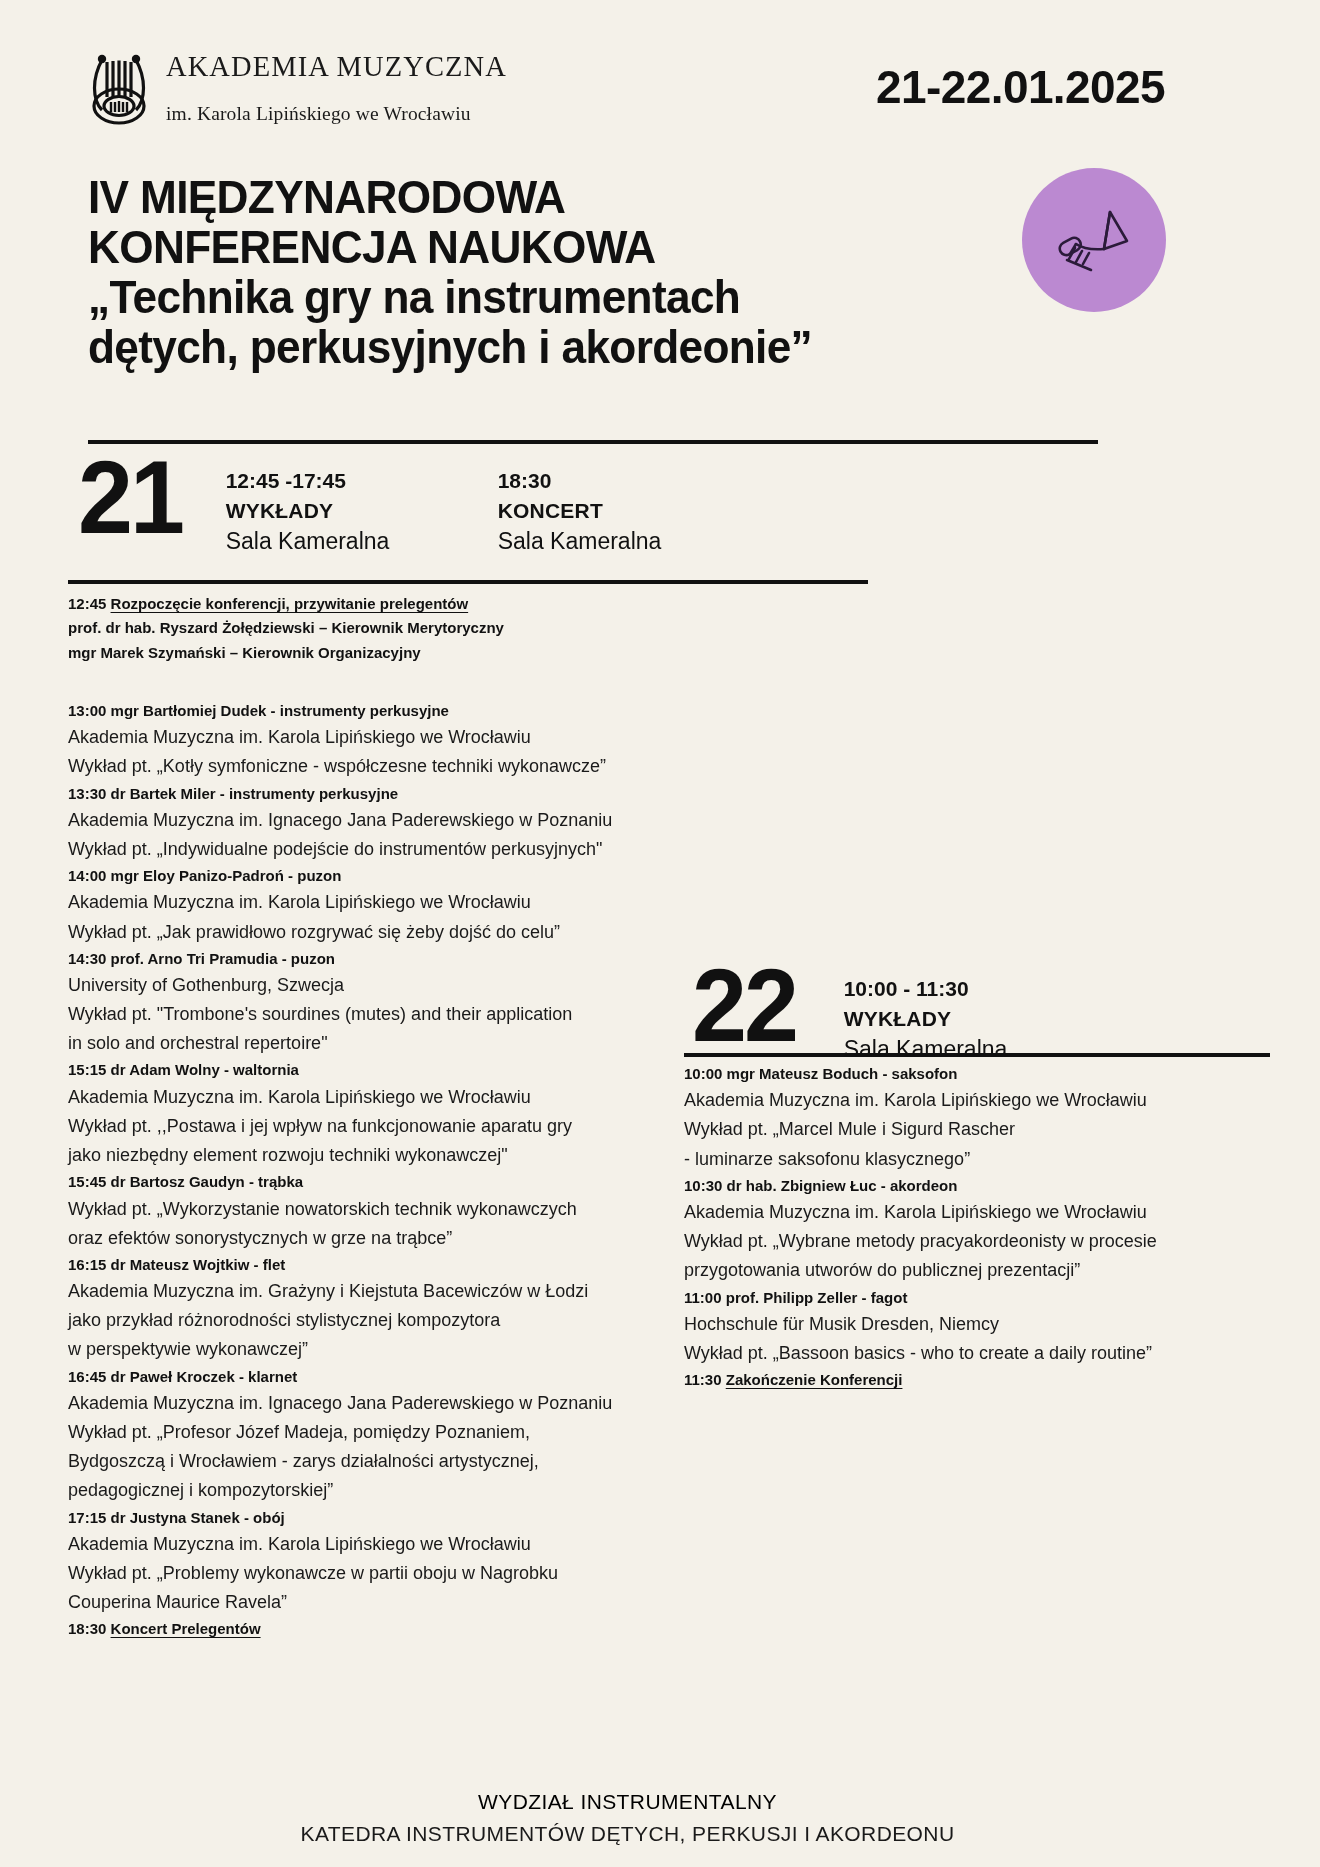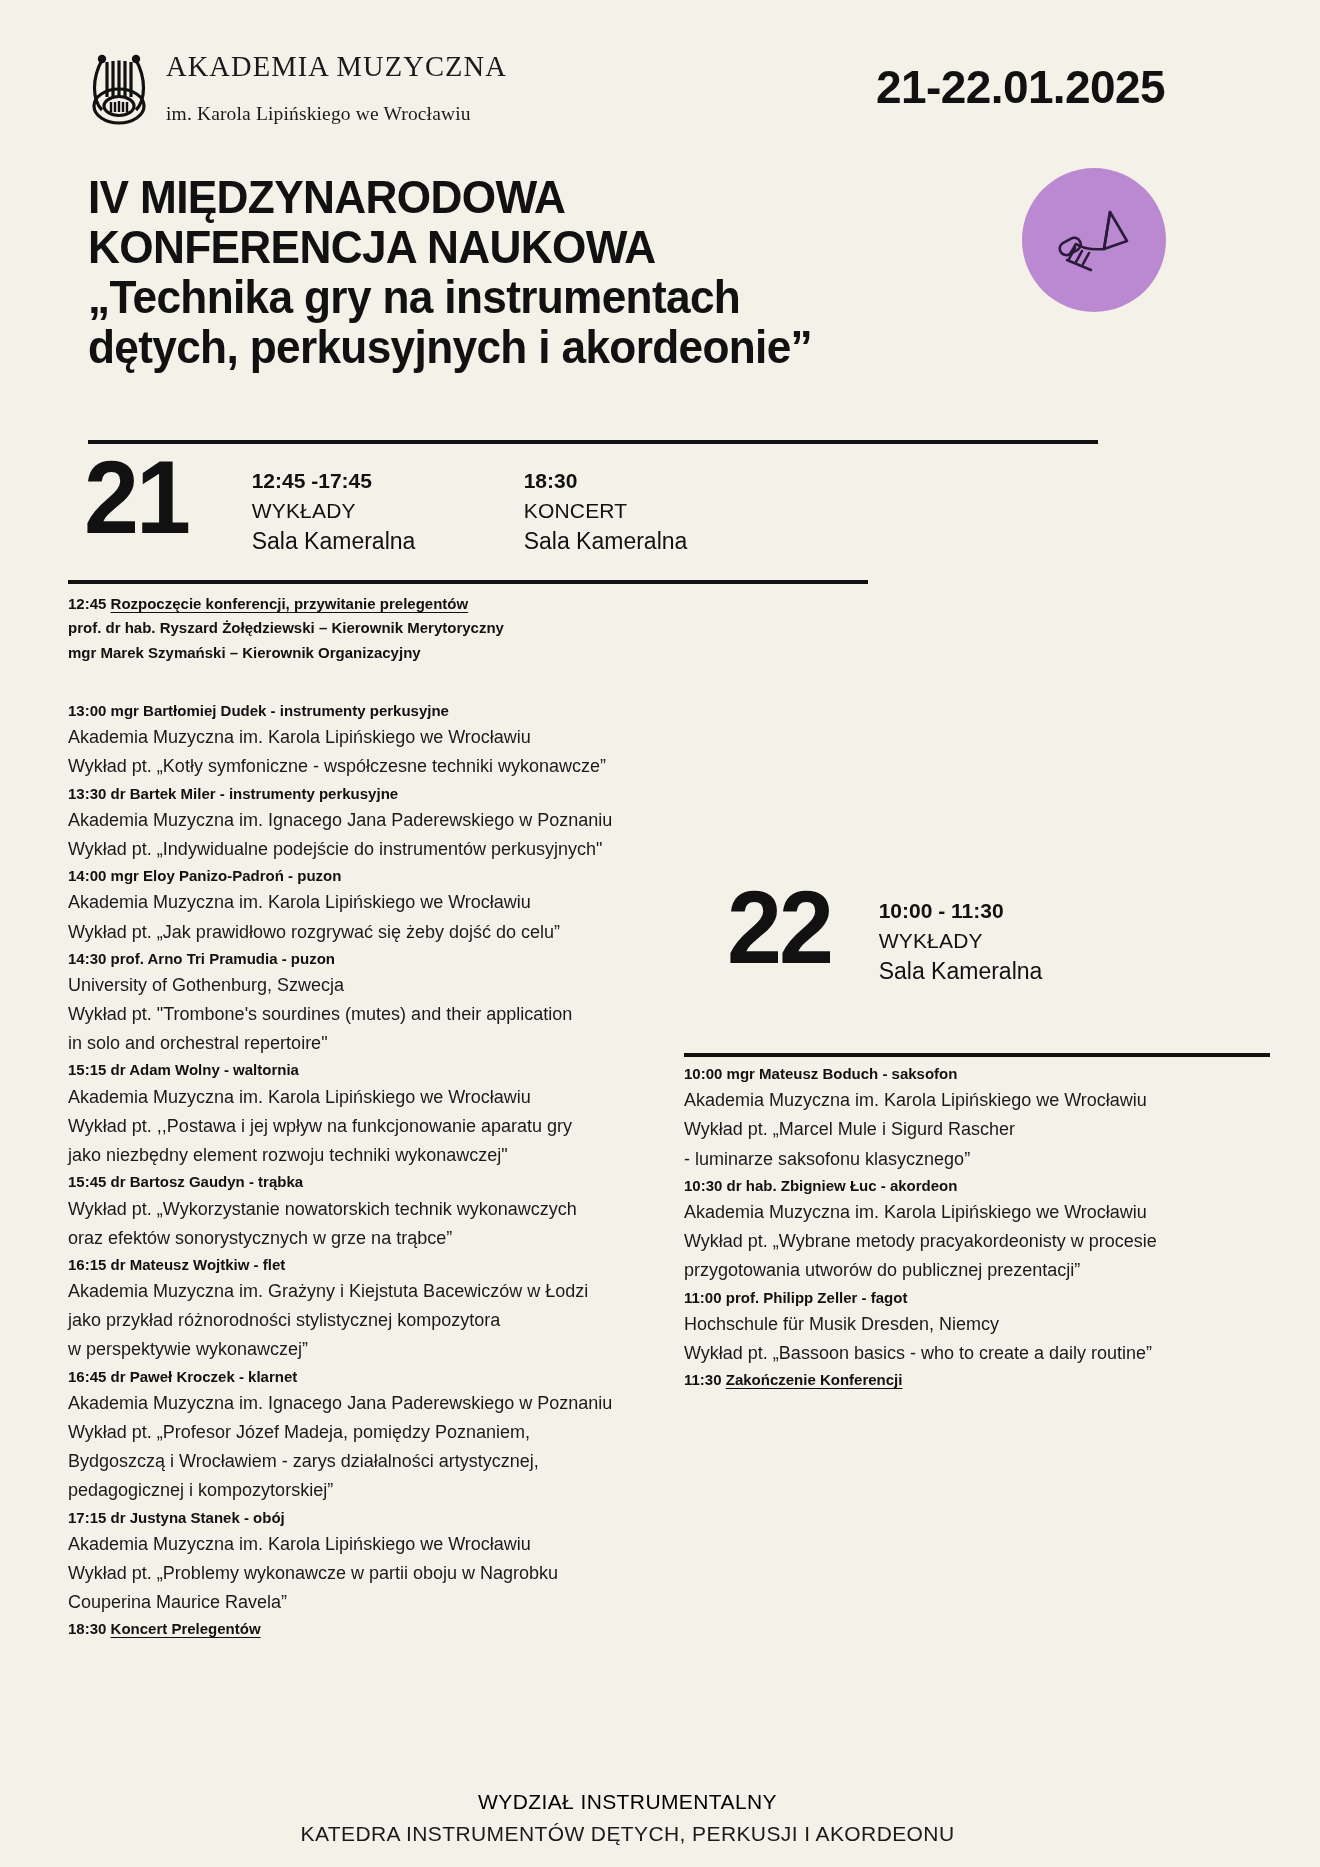--- a/index.html
+++ b/index.html
@@ -125,22 +125,22 @@
   .rule-top     { left: 88px;  top: 440px; width: 1010px; }
   .rule-day21   { left: 68px;  top: 580px; width: 800px; }
   .rule-day22   { left: 684px; top: 1053px; width: 586px; }
 
   
   .dayhead {
     position: absolute;
     display: flex;
     align-items: flex-start;
   }
-  .dayhead-21 { left: 84px;  top: 452px; gap: 20px; }
-  .dayhead-22 { left: 692px; top: 882px; margin-left: 35px; }
+  .dayhead-21 { left: 78px;  top: 452px; }
+  .dayhead-22 { left: 692px; top: 960px; }
 
   .day-number {
     font-size: 104px;
     font-weight: bold;
     line-height: 0.88;
     letter-spacing: -3px;
     color: #111;
     transform: scaleX(0.95);
     transform-origin: left top;
   }
@@ -152,21 +152,21 @@
   .slot { padding-right: 0; }
   .slot-time {
     font-size: 21px;
     font-weight: bold;
     line-height: 1.42;
     color: #111;
     white-space: nowrap;
   }
   .slot-kind {
     font-size: 21px;
-    font-weight: normal;
+    font-weight: bold;
     line-height: 1.42;
     letter-spacing: 0.2px;
     color: #111;
     white-space: nowrap;
   }
   .slot-place {
     font-size: 23px;
     font-weight: normal;
     line-height: 1.35;
     color: #111;

